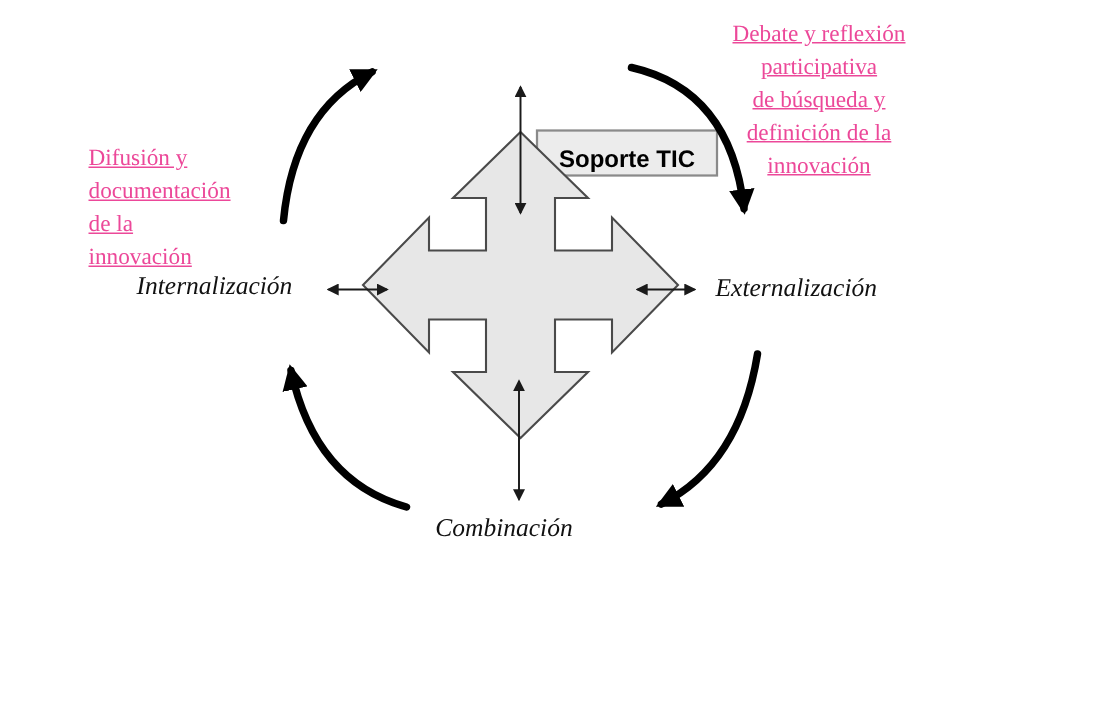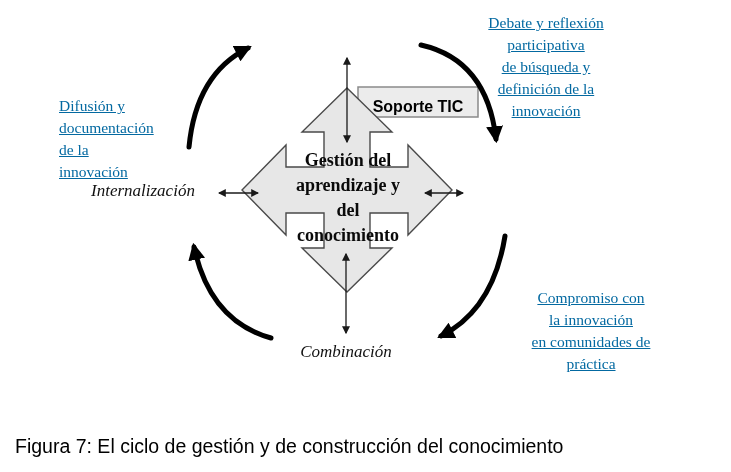--- a/index.html
+++ b/index.html
@@ -9,21 +9,21 @@
   }
   #diagram-svg{position:absolute;left:0;top:0;}
   .abs{position:absolute;}
   .node-label{
     font-family:"Liberation Serif",serif;font-style:italic;font-size:17px;
     color:#111;white-space:nowrap;line-height:20px;
   }
   .node-bold{font-weight:700;}
   .centered{transform:translateX(-50%);text-align:center;}
   .annotation{
-    font-family:"Liberation Serif",serif;font-size:15.5px;color:#0369a1;
+    font-family:"Liberation Serif",serif;font-size:15.5px;color:#ec4899;
     text-decoration:underline;line-height:22px;white-space:pre-line;
   }
   .ann-center{transform:translateX(-50%);text-align:center;}
   .center-shape-label{
     font-family:"Liberation Serif",serif;font-weight:700;font-size:18px;
     color:#0a0a0a;line-height:25px;white-space:pre-line;text-align:center;
     transform:translateX(-50%);
   }
   .support-box-label{
     left:358px;top:87px;width:120px;height:40px;
@@ -60,38 +60,30 @@
     <line x1="219" y1="193" x2="258" y2="193" stroke="#1a1a1a" stroke-width="1.3" marker-start="url(#mSmall)" marker-end="url(#mSmall)"></line>
     <line x1="425" y1="193" x2="463" y2="193" stroke="#1a1a1a" stroke-width="1.3" marker-start="url(#mSmall)" marker-end="url(#mSmall)"></line>
 
     <path d="M189,147 Q196,74 248,48" fill="none" stroke="#000" stroke-width="5" stroke-linecap="round" marker-end="url(#mBig)"></path>
     <path d="M421,45 Q487,60 496,139" fill="none" stroke="#000" stroke-width="5" stroke-linecap="round" marker-end="url(#mBig)"></path>
     <path d="M505,236 Q493,310 441,336" fill="none" stroke="#000" stroke-width="5" stroke-linecap="round" marker-end="url(#mBig)"></path>
     <path d="M271,338 Q210,321 194,247" fill="none" stroke="#000" stroke-width="5" stroke-linecap="round" marker-end="url(#mBig)"></path>
   </svg>
 
   <div class="abs node-label" style="left:91px;top:181px;">Internalización</div>
-  <div class="abs node-label centered" style="left:346px;top:342px;">Combinación</div>
+  <div class="abs node-label" style="left:477px;top:182px;">Externalización</div>
+  <div class="abs node-label centered" style="left:336px;top:342px;">Combinación</div>
 
   <div class="abs annotation" style="left:59px;top:71px;margin-top:24px;">Difusión y
 documentación
 de la
 innovación</div>
   <div class="abs annotation ann-center" style="left:546px;top:12px;">Debate y reflexión
 participativa
 de búsqueda y
 definición de la
 innovación</div>
-  <div class="abs annotation ann-center" style="left:591px;top:287px;">Compromiso con
-la innovación
-en comunidades de
-práctica</div>
 
-  <div class="abs center-shape-label" style="left:348px;top:148px;">Gestión del
-aprendizaje y
-del
-conocimiento</div>
 
   <div class="abs support-box-label">Soporte TIC</div>
 
-  <div class="abs figure-caption">Figura 7: El ciclo de gestión y de construcción del conocimiento</div>
 
 </div>
 
 </body></html>

